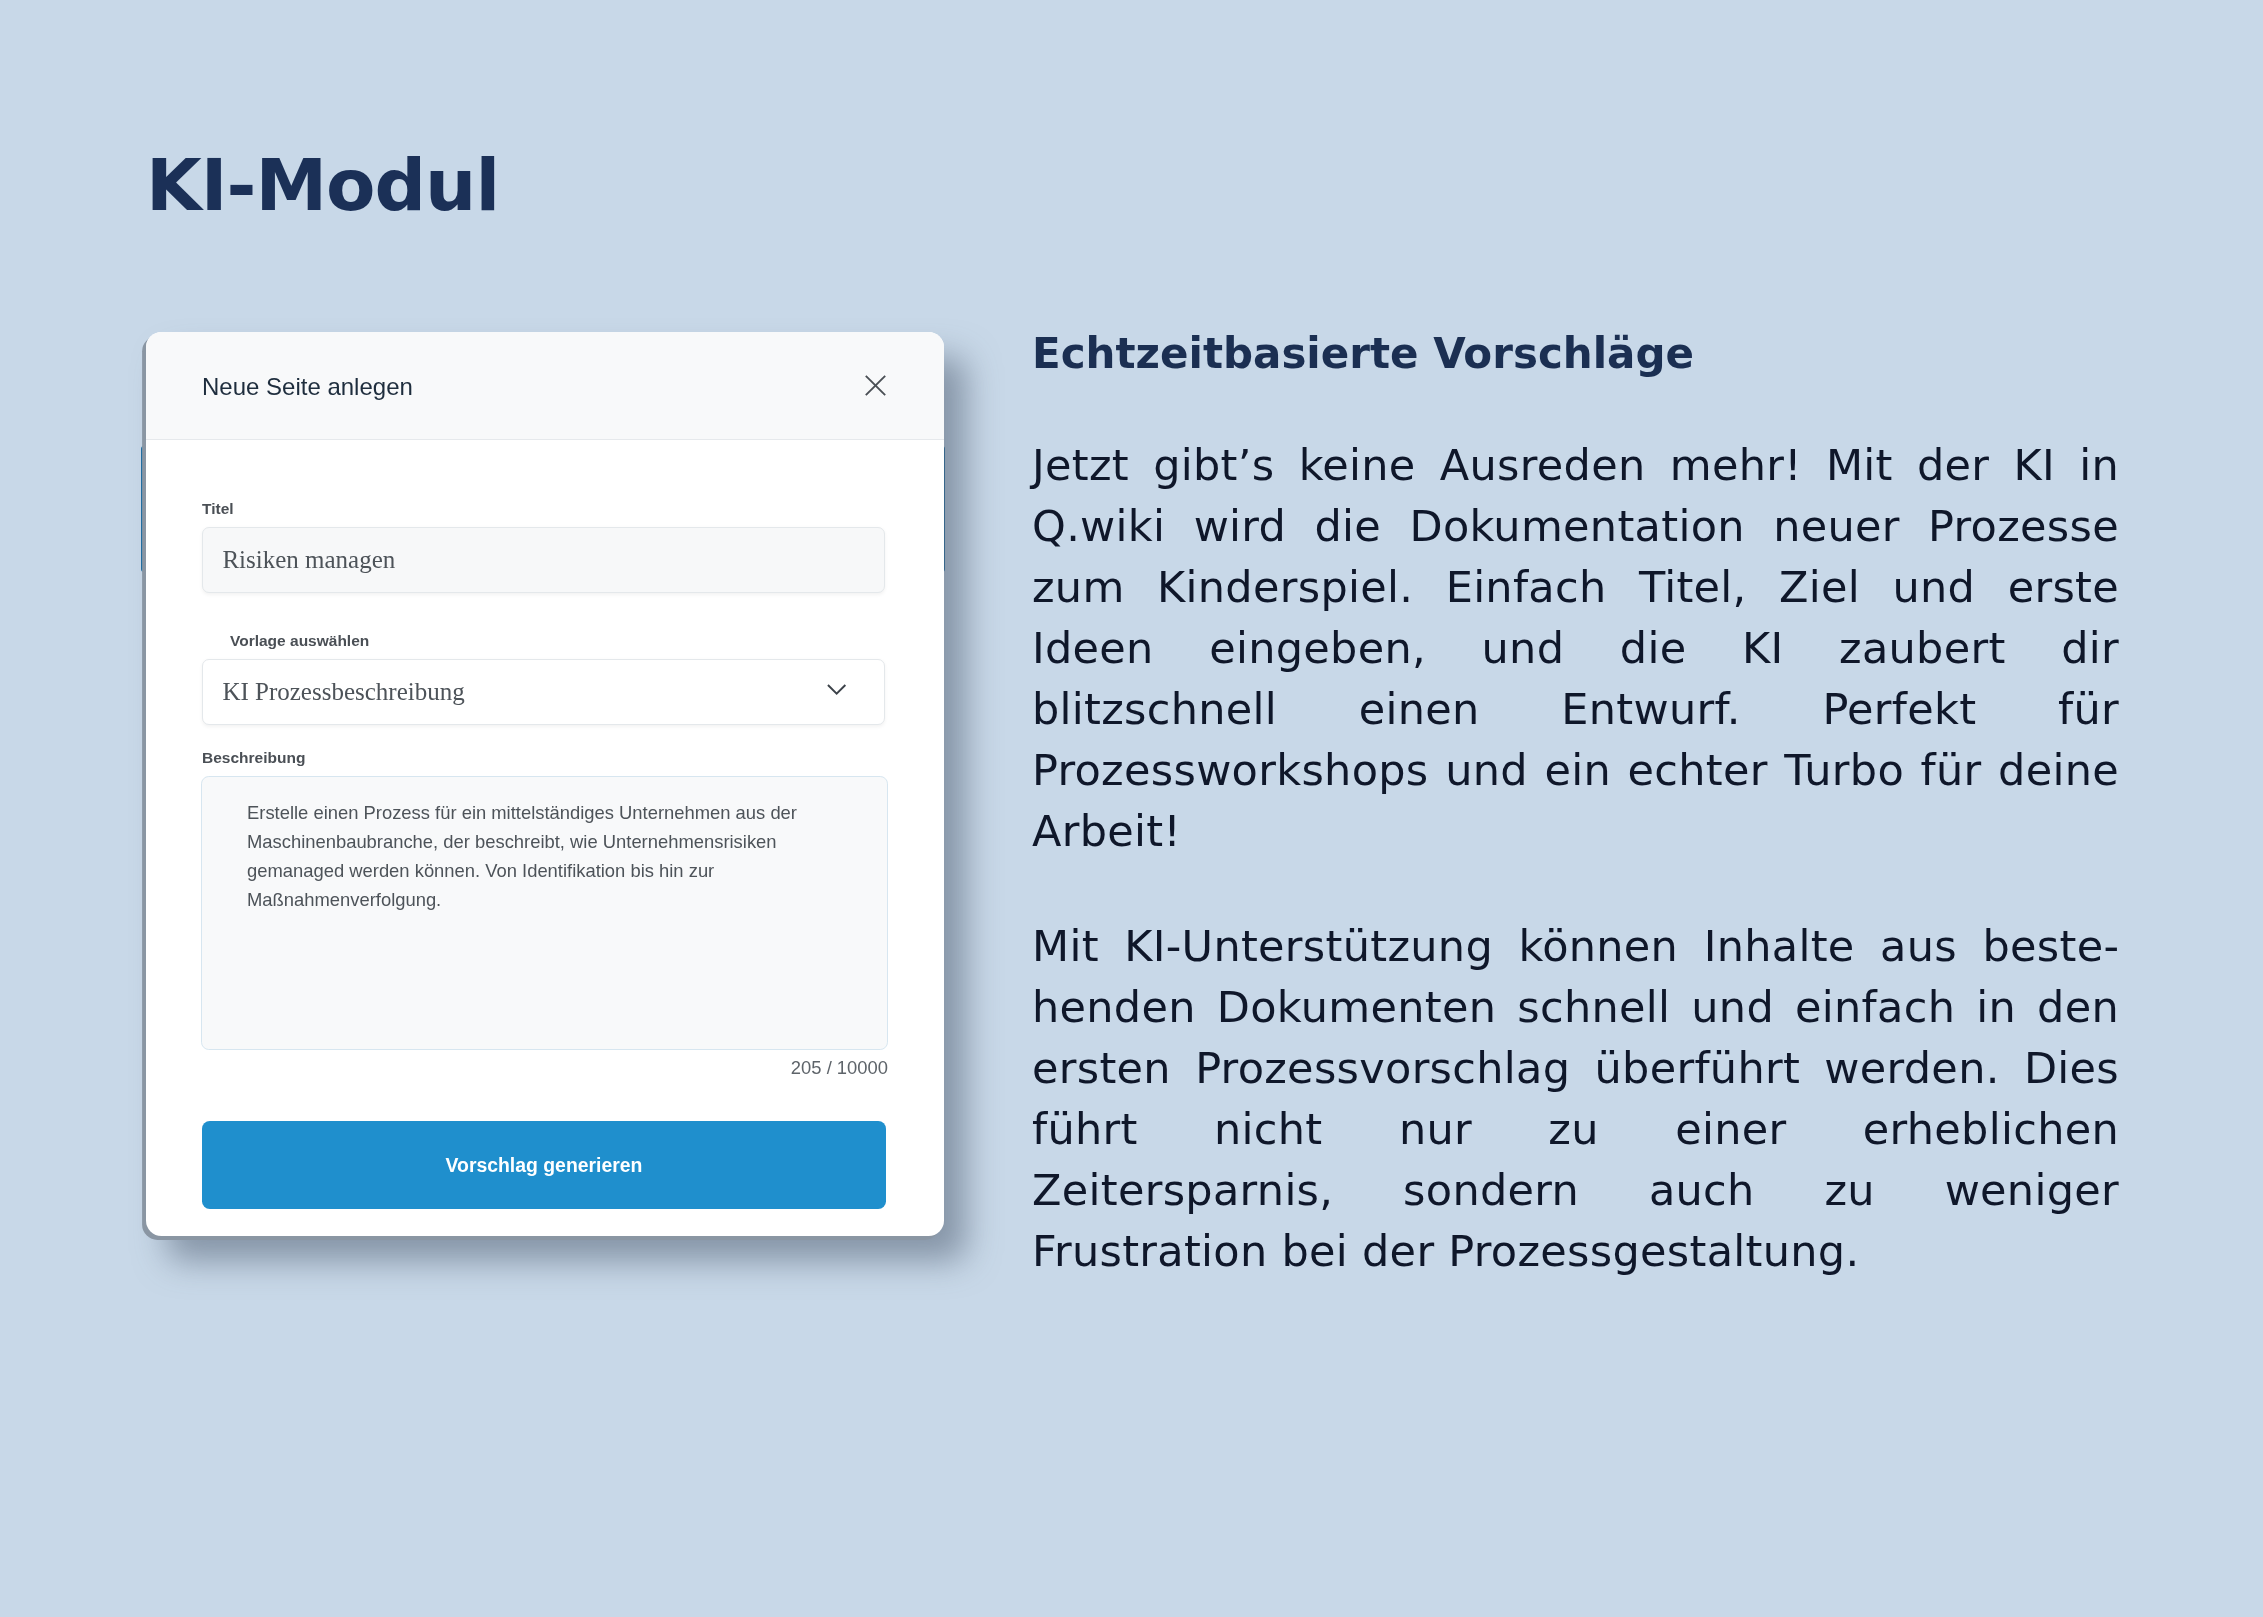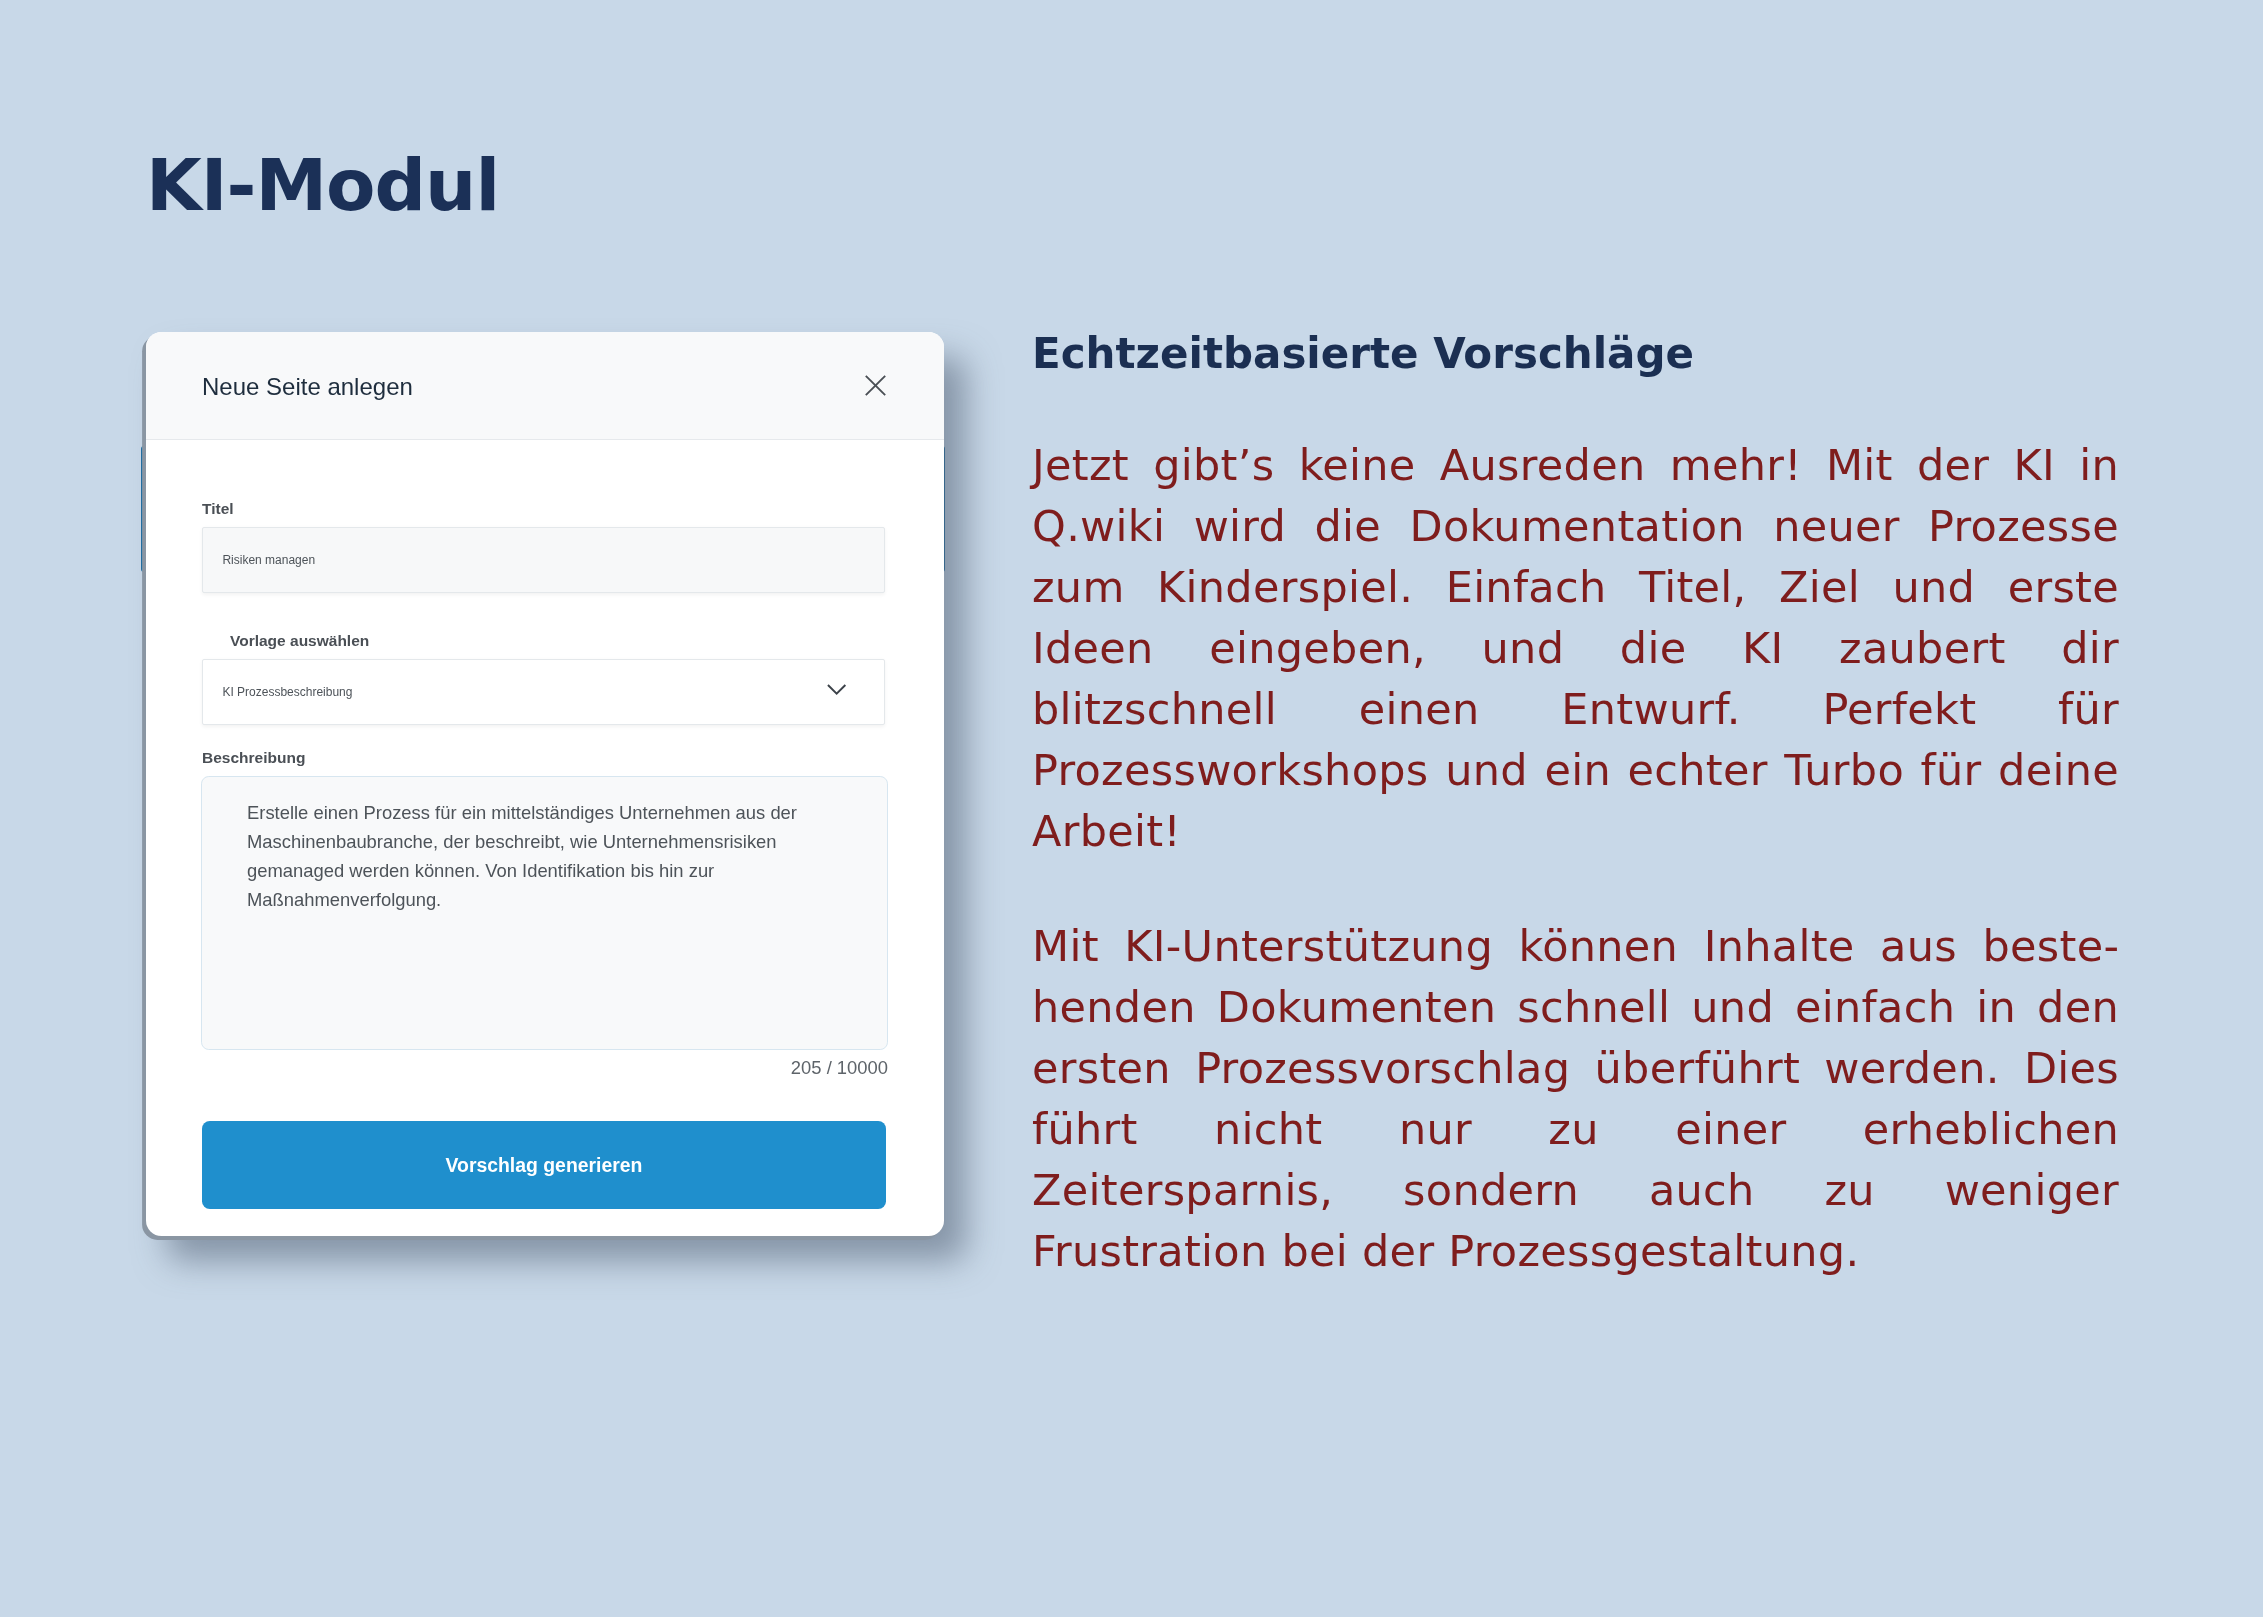--- a/index.html
+++ b/index.html
@@ -86,25 +86,25 @@
       font-size: 15.5px;
       color: #4a4f55;
     }
     .text-input {
       position: absolute;
       left: 56px;
       width: 683px;
       height: 66px;
       box-sizing: border-box;
       border: 1px solid #e4e8eb;
-      border-radius: 2px;
+      border-radius: 7px;
       background: #f7f8f9;
       box-shadow: 0 1.9px 3.9px rgba(0, 0, 0, 0.05);
-      font-family: Liberation Sans, sans-serif;
-      font-size: 12px;
+      font-family: Liberation Serif, serif;
+      font-size: 25px;
       color: #4d5359;
       padding: 0 19.4px;
       line-height: 64px;
     }
     .select-input {
       background: #ffffff;
       cursor: pointer;
     }
     .select-chevron {
       position: absolute;
@@ -164,21 +164,21 @@
       font-weight: bold;
       font-size: 42px;
       color: #1b2f52;
       line-height: 68px;
     }
     .section-text {
       margin: 0;
       font-family: "DejaVu Sans", sans-serif;
       font-size: 43px;
       line-height: 61px;
-      color: #7f1d1d;
+      color: #0f172a;
       text-align: justify;
       letter-spacing: 0.3px;
     }
     .section-text-1 {
       margin-top: 47px;
     }
     .section-heading-2 {
       margin-top: 50px;
     }
     .section-text-2 {

